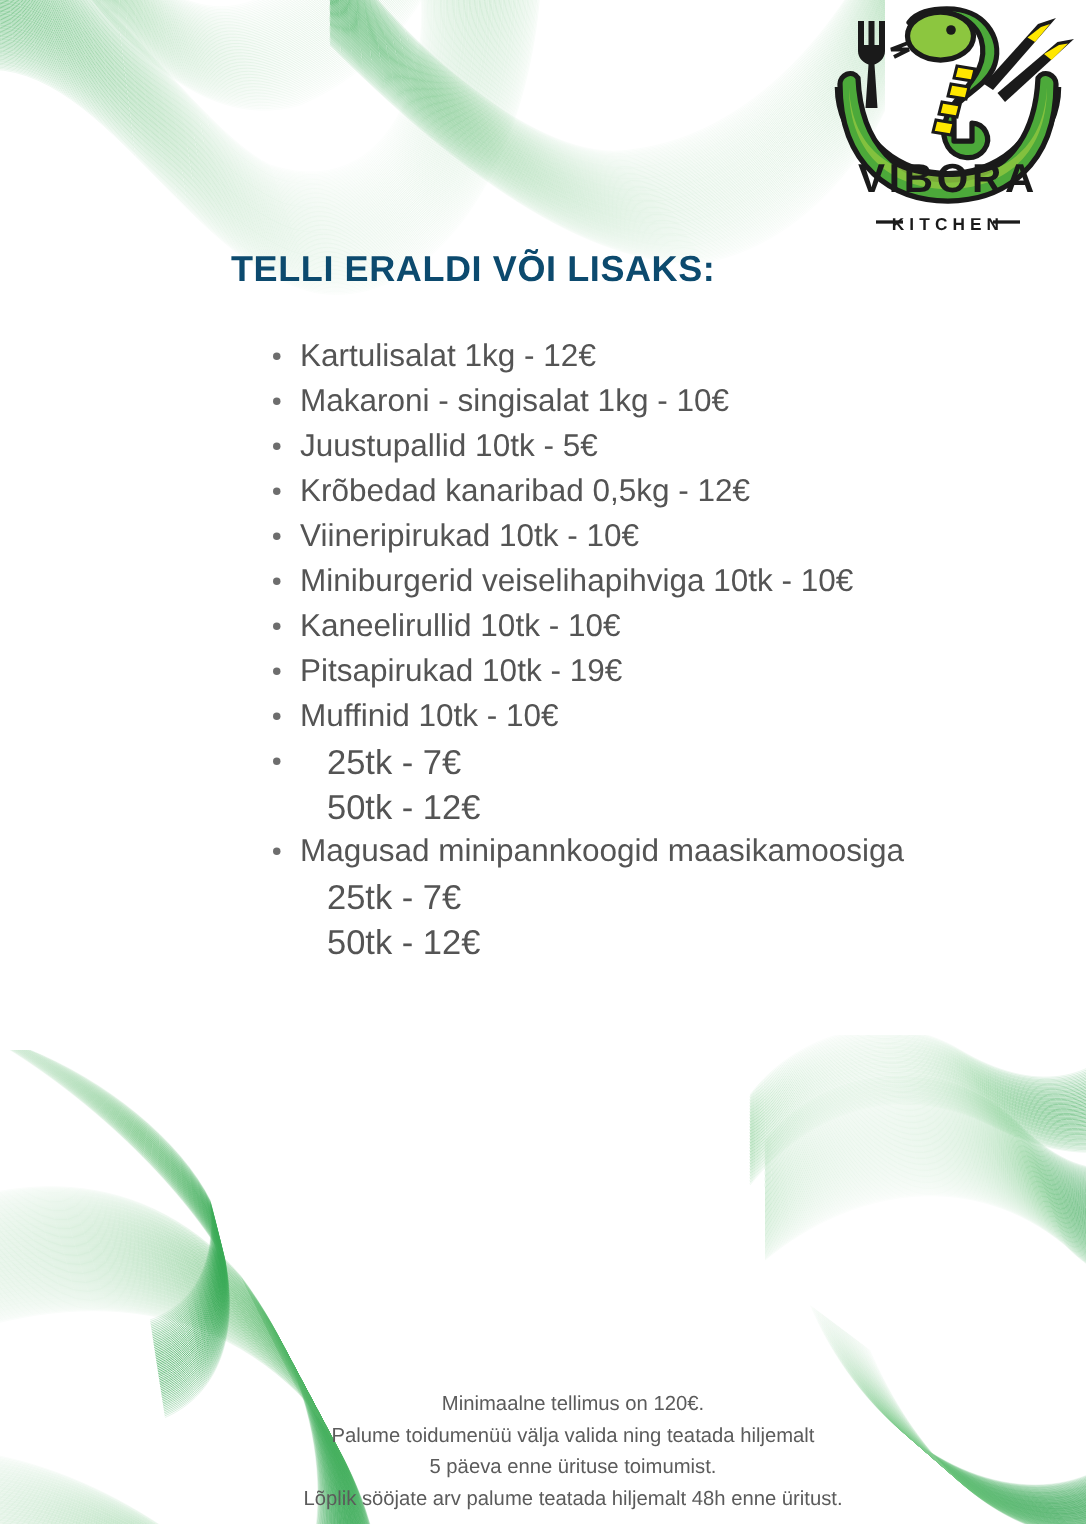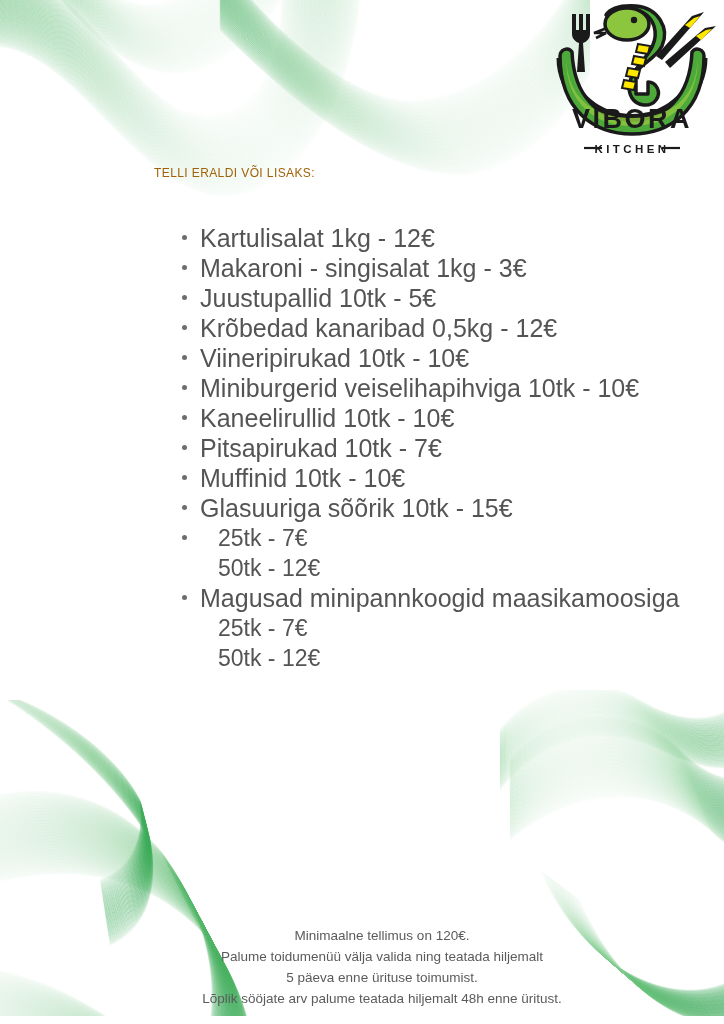--- a/index.html
+++ b/index.html
@@ -36,42 +36,42 @@
     width: 176px;
     height: 160px;
     z-index: 3;
   }
 
   
   .heading {
     position: absolute;
     left: 154px;
     top: 166px;
-    font-size: 12px;
-    font-weight: normal;
+    font-size: 24px;
+    font-weight: bold;
     letter-spacing: 0.4px;
-    color: #a16207;
+    color: #0c4a6e;
     z-index: 2;
     white-space: nowrap;
   }
 
   
   .menu {
     position: absolute;
     left: 178px;
     top: 223px;
     z-index: 2;
     list-style: none;
     margin: 0;
     padding: 0;
   }
   .menu-item {
     position: relative;
     padding-left: 22px;
-    font-size: 25px;
+    font-size: 21px;
     line-height: 30px;
     color: #545454;
     white-space: nowrap;
   }
   .menu-item > .bullet {
     position: absolute;
     left: 4px;
     top: 12px;
     width: 5px;
     height: 5px;
@@ -986,29 +986,28 @@
       <line x1="40" y1="146" x2="58" y2="146" stroke="#1a1a1a" stroke-width="2.2"></line>
       <line x1="118" y1="146" x2="136" y2="146" stroke="#1a1a1a" stroke-width="2.2"></line>
       <text x="88" y="151" text-anchor="middle" font-family="'Liberation Sans', sans-serif" font-size="11.5" font-weight="bold" letter-spacing="3.4" fill="#1a1a1a">KITCHEN</text>
     </svg>
   </div>
 
   <div class="heading">TELLI ERALDI VÕI LISAKS:</div>
 
   <ul class="menu" id="menu-list">
       <li class="menu-item"><span class="bullet"></span><span>Kartulisalat 1kg - 12€</span></li>
-      <li class="menu-item"><span class="bullet"></span><span>Makaroni - singisalat 1kg - 3€</span></li>
+      <li class="menu-item"><span class="bullet"></span><span>Makaroni - singisalat 1kg - 10€</span></li>
       <li class="menu-item"><span class="bullet"></span><span>Juustupallid 10tk - 5€</span></li>
       <li class="menu-item"><span class="bullet"></span><span>Krõbedad kanaribad 0,5kg - 12€</span></li>
       <li class="menu-item"><span class="bullet"></span><span>Viineripirukad 10tk - 10€</span></li>
       <li class="menu-item"><span class="bullet"></span><span>Miniburgerid veiselihapihviga 10tk - 10€</span></li>
       <li class="menu-item"><span class="bullet"></span><span>Kaneelirullid 10tk - 10€</span></li>
-      <li class="menu-item"><span class="bullet"></span><span>Pitsapirukad 10tk - 7€</span></li>
+      <li class="menu-item"><span class="bullet"></span><span>Pitsapirukad 10tk - 19€</span></li>
       <li class="menu-item"><span class="bullet"></span><span>Muffinid 10tk - 10€</span></li>
-      <li class="menu-item"><span class="bullet"></span><span>Glasuuriga sõõrik 10tk - 15€</span></li>
       <li class="menu-item"><span class="bullet"></span></li>
       <li class="subline">25tk - 7€</li>
       <li class="subline">50tk - 12€</li>
       <li class="menu-item"><span class="bullet"></span><span>Magusad minipannkoogid maasikamoosiga</span></li>
       <li class="subline">25tk - 7€</li>
       <li class="subline">50tk - 12€</li>
     </ul>
 
   <div class="footer" id="footer-block">
       <div class="footer-line">Minimaalne tellimus on 120€.</div>

